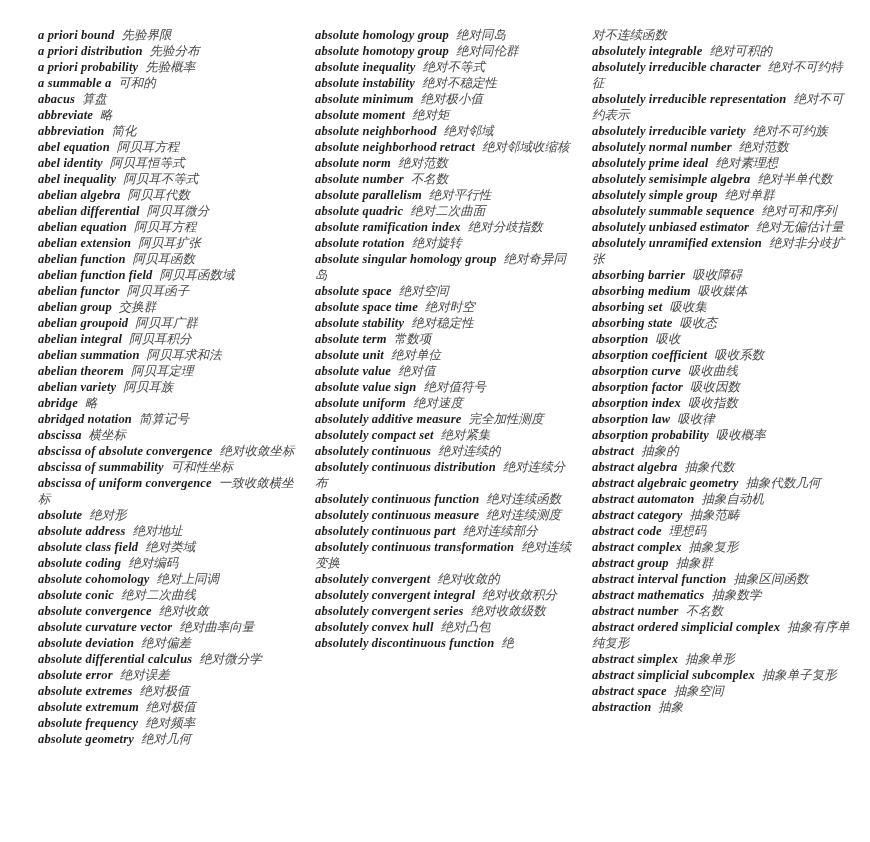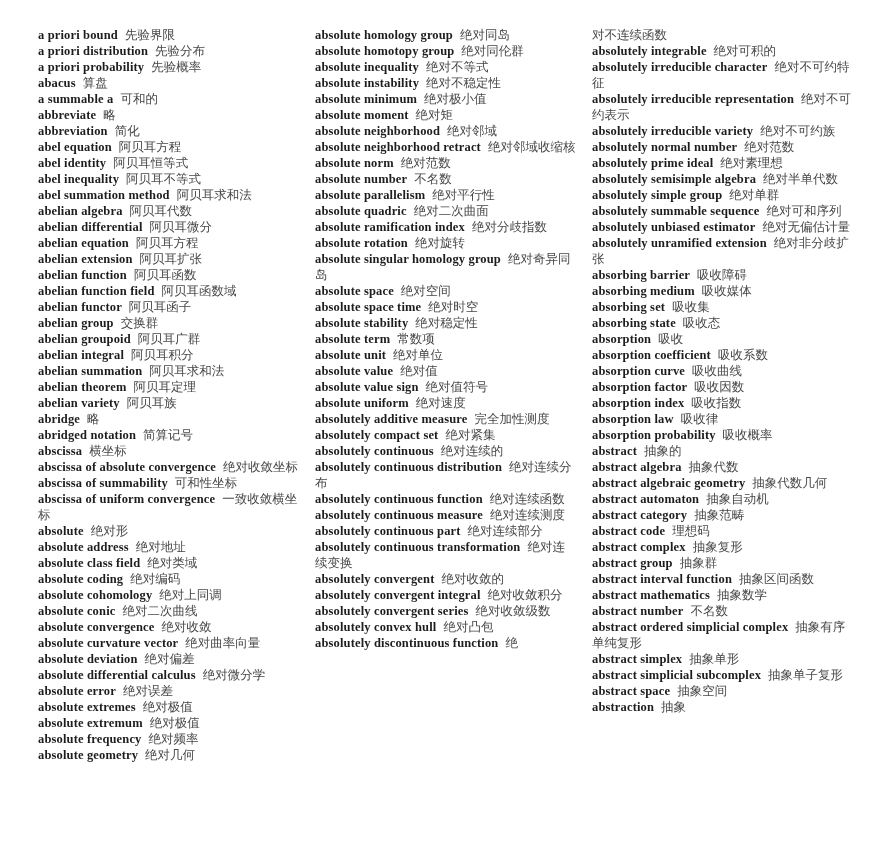--- a/index.html
+++ b/index.html
@@ -20,20 +20,21 @@
     padding: 27px 8px 0 38px;
     display: flex;
     column-gap: 16px;
     background: var(--page-bg, #ffffff);
   }
   .column {
     width: 261px;
     flex: 0 0 261px;
     font-size: 12.5px;
     line-height: 16px;
+    font-style: italic;
   }
   .entry {
     margin: 0;
     padding: 0;
     text-align: left;
     word-break: break-word;
   }
   .term {
     font-weight: bold;
     color: var(--term-color, #1d1d1d);
@@ -46,28 +47,27 @@
   }
 </style>
 </head>
 <body>
 
 <div class="page">
   <div class="column">
       <p class="entry"><b class="term">a priori bound</b><span class="def">先验界限</span></p>
       <p class="entry"><b class="term">a priori distribution</b><span class="def">先验分布</span></p>
       <p class="entry"><b class="term">a priori probability</b><span class="def">先验概率</span></p>
+      <p class="entry"><b class="term">a summable a</b><span class="def">可和的</span></p>
       <p class="entry"><b class="term">abacus</b><span class="def">算盘</span></p>
-      <p class="entry"><b class="term">a summable a</b><span class="def">可和的</span></p>
       <p class="entry"><b class="term">abbreviate</b><span class="def">略</span></p>
       <p class="entry"><b class="term">abbreviation</b><span class="def">简化</span></p>
       <p class="entry"><b class="term">abel equation</b><span class="def">阿贝耳方程</span></p>
       <p class="entry"><b class="term">abel identity</b><span class="def">阿贝耳恒等式</span></p>
       <p class="entry"><b class="term">abel inequality</b><span class="def">阿贝耳不等式</span></p>
-      <p class="entry"><b class="term">abel summation method</b><span class="def">阿贝耳求和法</span></p>
       <p class="entry"><b class="term">abelian algebra</b><span class="def">阿贝耳代数</span></p>
       <p class="entry"><b class="term">abelian differential</b><span class="def">阿贝耳微分</span></p>
       <p class="entry"><b class="term">abelian equation</b><span class="def">阿贝耳方程</span></p>
       <p class="entry"><b class="term">abelian extension</b><span class="def">阿贝耳扩张</span></p>
       <p class="entry"><b class="term">abelian function</b><span class="def">阿贝耳函数</span></p>
       <p class="entry"><b class="term">abelian function field</b><span class="def">阿贝耳函数域</span></p>
       <p class="entry"><b class="term">abelian functor</b><span class="def">阿贝耳函子</span></p>
       <p class="entry"><b class="term">abelian group</b><span class="def">交换群</span></p>
       <p class="entry"><b class="term">abelian groupoid</b><span class="def">阿贝耳广群</span></p>
       <p class="entry"><b class="term">abelian integral</b><span class="def">阿贝耳积分</span></p>

